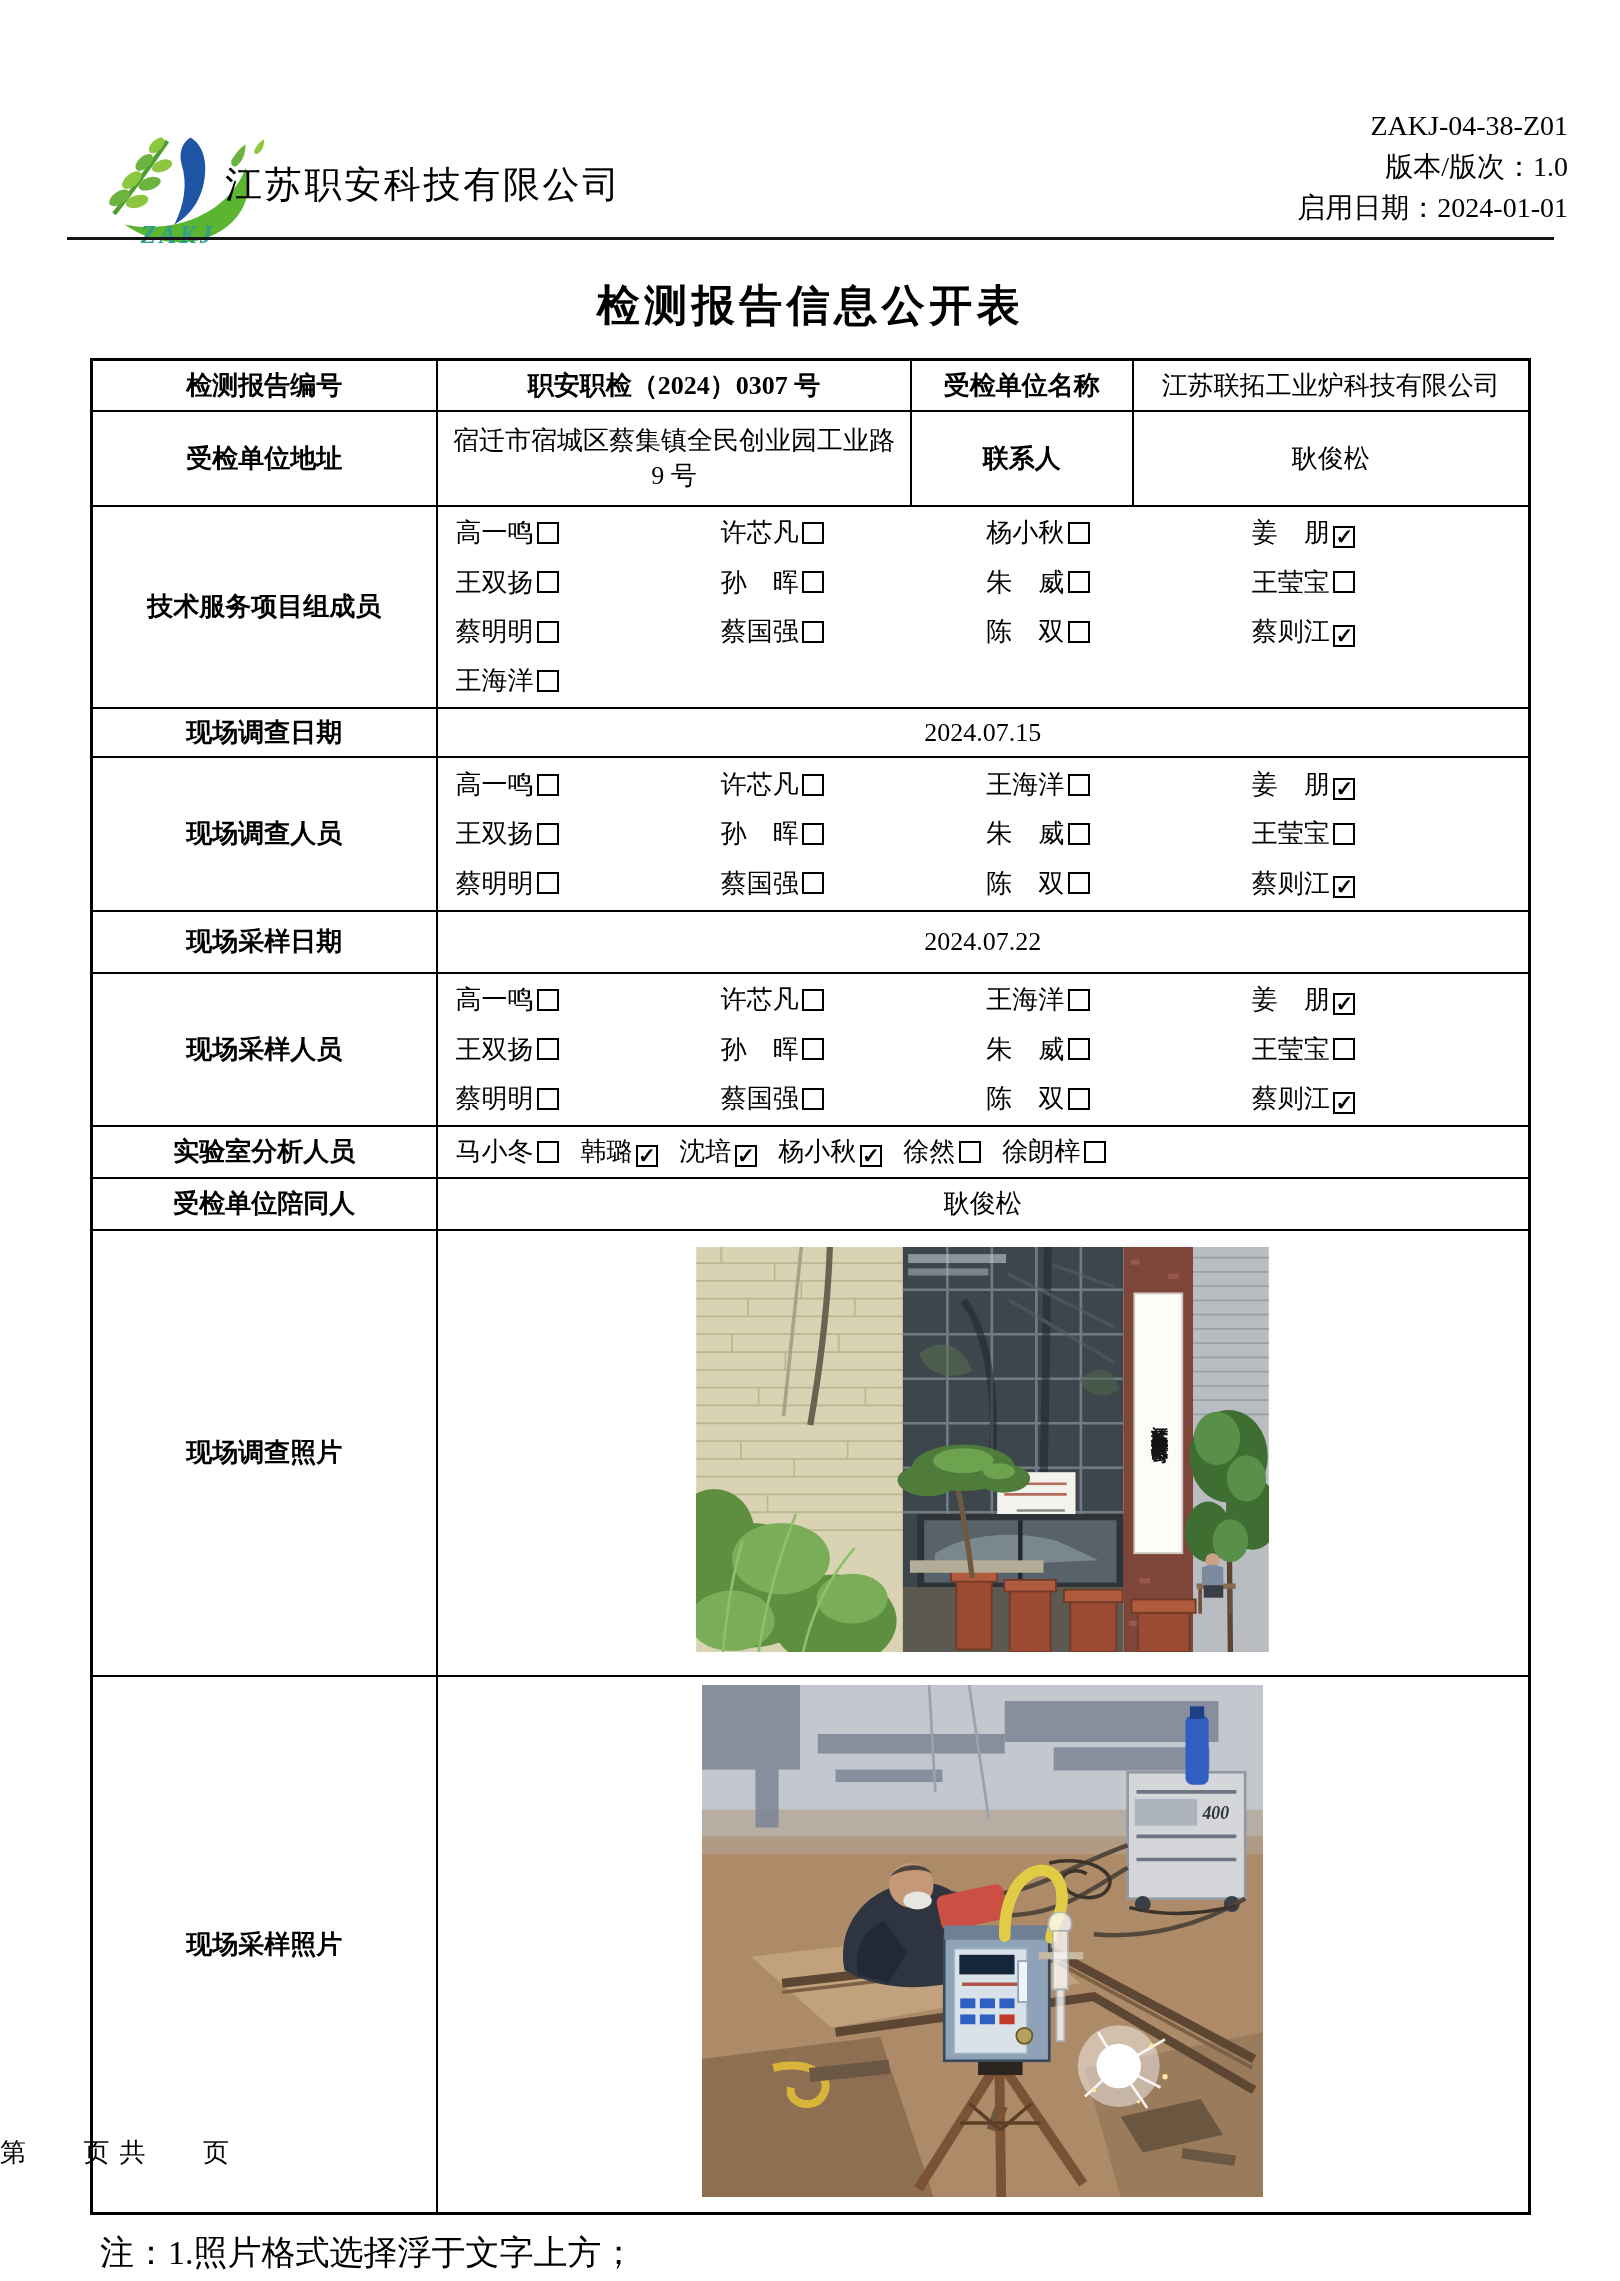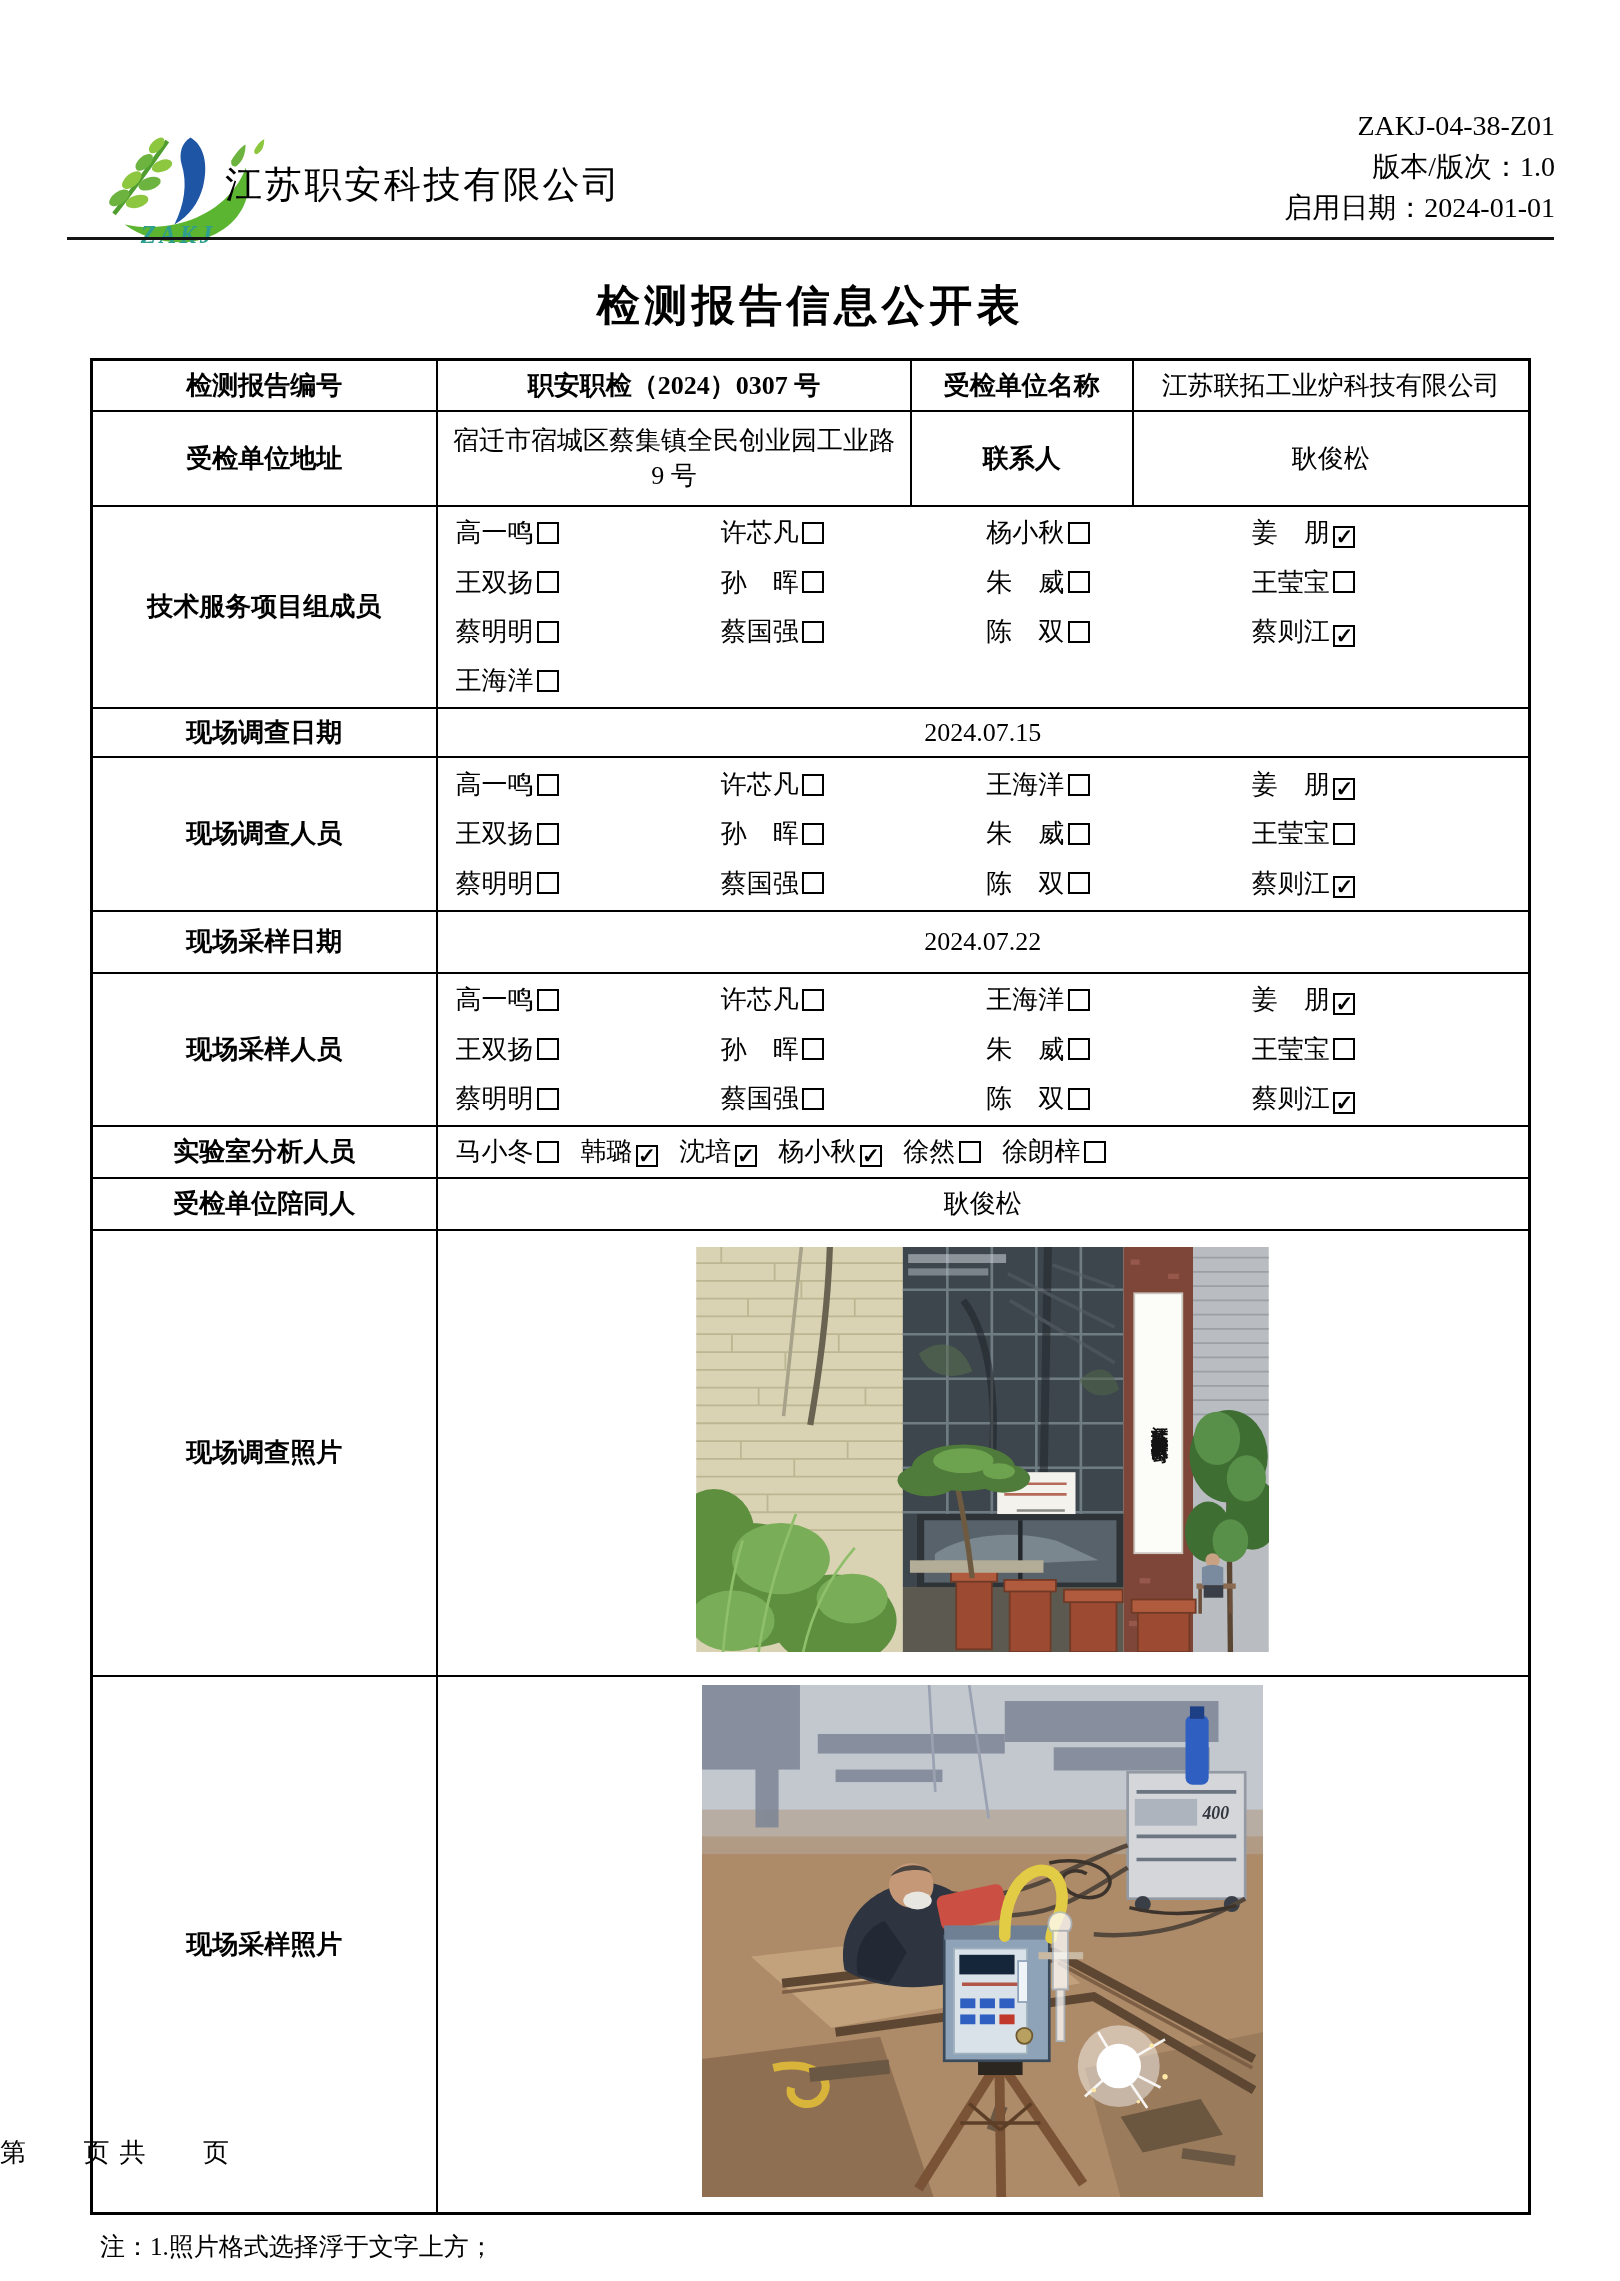--- a/index.html
+++ b/index.html
@@ -6,21 +6,21 @@
   html,body { background:#ffffff; }
   body {
     width:1621px; height:2281px; position:relative;
     font-family:"Liberation Serif","DejaVu Serif",serif;
     color:#000;
   }
   
   .header { position:relative; height:241px; }
   .logo { position:absolute; left:98px; top:132px; }
   .company-name { position:absolute; left:225px; top:160px; font-size:37px; letter-spacing:2.7px; }
-  .doc-meta { position:absolute; right:66px; top:105px; text-align:right; font-size:28px; line-height:41px; }
+  .doc-meta { position:absolute; right:53px; top:105px; text-align:right; font-size:28px; line-height:41px; }
   .header-rule { position:absolute; left:67px; right:67px; top:237px; border-top:3.6px solid #141414; }
   
   .title { margin-top:36px; text-align:center; font-size:43px; font-weight:bold; letter-spacing:4.5px; }
   
   table.report { width:1441px; margin:23px auto 0; border-collapse:collapse; table-layout:fixed; border:3.6px solid #000; }
   table.report td { border:2.7px solid #000; font-size:26px; padding:1.8px 7.1px; vertical-align:middle; }
   td.lbl { font-weight:bold; text-align:center; }
   td.ctr { text-align:center; }
   td.bold { font-weight:bold; }
   
@@ -36,21 +36,21 @@
   td.photo-cell { text-align:center; }
   .photo-wrap { position:relative; display:inline-block; line-height:0; }
   .photo-wrap svg { display:block; }
   .sign-text {
     position:absolute; left:442px; top:53px; width:43px; height:248px;
     display:flex; align-items:center; justify-content:center;
     writing-mode:vertical-rl; text-orientation:upright;
     font-size:17px; font-weight:bold; letter-spacing:1.8px; color:#141414; line-height:1;
   }
   
-  .note { margin:14.3px 0 0 100px; font-size:25px; }
+  .note { margin:14.3px 0 0 100px; font-size:34px; }
   .pagefooter { position:absolute; left:0; right:0; top:2135px; text-align:left; font-size:26px; letter-spacing:1.8px; }
 </style>
 </head>
 <body>
 
 <div class="header">
   <div class="logo">
     <svg width="200" height="114" viewBox="0 0 225 128">
 
       <path d="M18 92 C 42 62, 60 36, 78 10" stroke="#4f9e2f" stroke-width="5" fill="none"></path>

